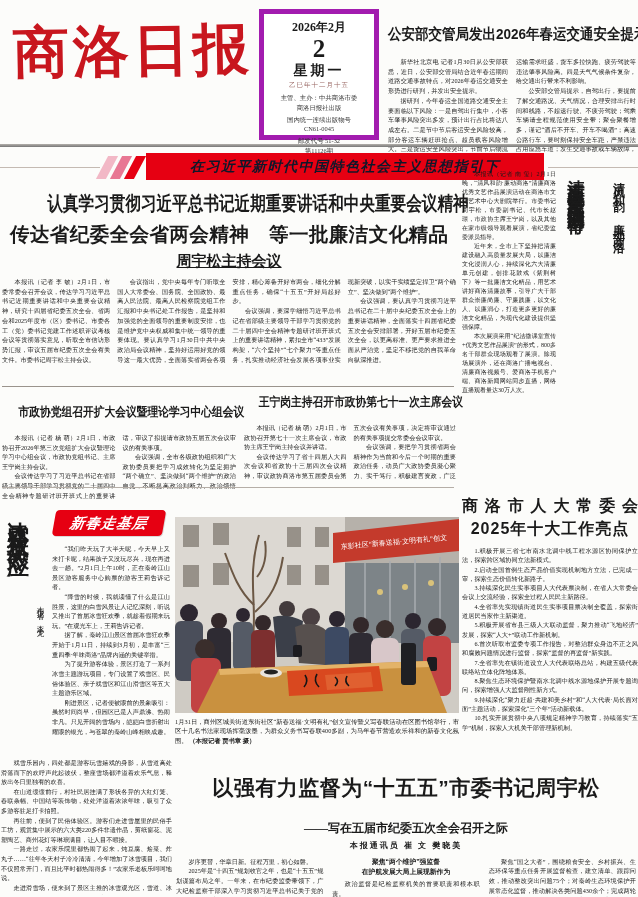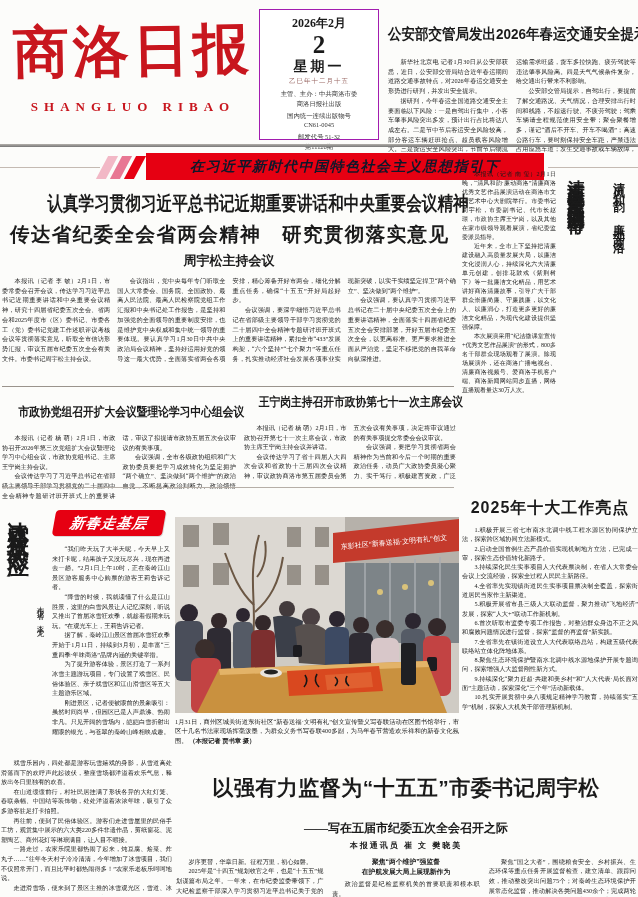--- a/index.html
+++ b/index.html
@@ -7,21 +7,21 @@
         font-family:"Liberation Serif","DejaVu Serif",serif;color:#1a1a1a;}
   .abs{position:absolute;}
   .sans{font-family:"Liberation Sans","DejaVu Sans",sans-serif;}
 
   
   .brand{left:12px;top:15px;width:242px;text-align:center;}
   .brand-title{font-size:56px;line-height:1.25;font-weight:900;color:#c8161e;letter-spacing:4px;
                font-family:"DejaVu Serif","Liberation Serif",serif;transform:rotate(-1deg);}
   .brand-pinyin{margin-top:14px;color:#c8161e;font-weight:bold;font-size:13px;letter-spacing:6px;}
   .brand-site{margin-top:11px;font-size:8.5px;letter-spacing:2px;color:#222;}
-  .datebox{left:259px;top:9px;width:120px;height:131px;border:1px solid #a21caf;box-sizing:border-box;
+  .datebox{left:259px;top:9px;width:120px;height:131px;border:5px solid #a21caf;box-sizing:border-box;
            text-align:center;padding-top:5px;background:#fff;}
   .db-ym{font-size:12px;font-weight:bold;}
   .db-day{font-size:25px;font-weight:bold;line-height:1.05;}
   .db-week{font-size:14px;font-weight:bold;letter-spacing:3px;}
   .db-lunar{font-size:6.5px;color:#9b6a66;margin-top:1px;letter-spacing:1px;}
   .db-line{font-size:6.4px;color:#333;line-height:1.45;}
   .db-gap{margin-top:3px;}
   .traffic{left:388px;top:13px;width:248px;}
   .traffic-h{font-size:15px;font-weight:900;white-space:nowrap;transform:scaleX(0.9);transform-origin:left center;}
   .traffic-body{margin-top:7px;column-count:2;column-gap:8px;height:103px;overflow:hidden;
@@ -36,21 +36,21 @@
   .banner-box span{display:block;text-align:center;line-height:27px;color:#0f172a;font-size:14px;
                    font-weight:900;letter-spacing:1.5px;font-style:italic;}
 
   
   .lead{left:2px;top:187px;width:454px;}
   .lead-kicker{text-align:center;font-size:13px;font-weight:900;}
   .lead-h1a{margin-top:3px;font-size:19.5px;font-weight:900;white-space:nowrap;text-align:center;
             transform:scaleX(0.8);transform-origin:center;}
   .lead-h1b{margin-top:4px;font-size:19.5px;font-weight:900;text-align:justify;text-align-last:justify;
             padding:0 8px;}
-  .lead-byline{margin-top:4px;text-align:center;font-size:13px;font-weight:bold;}
+  .lead-byline{margin-top:4px;text-align:center;font-size:15px;font-weight:bold;text-decoration:underline;}
   .lead-body{margin-top:6px;column-count:4;column-gap:7px;height:96px;overflow:hidden;
              font-size:6.2px;line-height:1.57;}
   .hr2{left:2px;top:386px;width:452px;height:1px;background:#9a938c;}
 
   
   .story2{left:2px;top:391px;width:234px;}
   .story3{left:244px;top:381px;width:212px;}
   .story-h{font-size:12.5px;font-weight:900;white-space:nowrap;text-align:center;
            transform:scaleX(0.86);transform-origin:center;}
   .story-body{margin-top:5px;column-count:2;column-gap:7px;height:72px;overflow:hidden;
@@ -103,21 +103,20 @@
   .crosshead{font-weight:900;text-align:center;font-size:6.8px;line-height:1.5;white-space:pre-line;
              margin-bottom:2px;font-family:"Liberation Sans","DejaVu Sans",sans-serif;}
 </style>
 </head>
 <body>
 
 <div class="page">
 
   <div class="abs brand">
     <div class="brand-title">商洛日报</div>
-    <div class="brand-pinyin">SHANGLUO RIBAO</div>
   </div>
 
   <div class="abs datebox">
     <div class="db-ym">2026年2月</div>
     <div class="db-day">2</div>
     <div class="db-week">星期一</div>
     <div class="db-lunar">乙巳年十二月十五</div>
     <div class="db-line db-gap">主管、主办：中共商洛市委</div>
     <div class="db-line">商洛日报社出版</div>
     <div class="db-line db-gap">国内统一连续出版物号</div>
@@ -142,21 +141,21 @@
   <div class="abs banner-rule" style="left:548px;width:90px;"></div>
   <div class="abs stripe" style="left:102px;background:#f2b8c6;"></div>
   <div class="abs stripe" style="left:116px;background:#e87793;"></div>
   <div class="abs stripe" style="left:130px;background:#e60012;"></div>
   <div class="abs banner-box">
     <span class="sans">在习近平新时代中国特色社会主义思想指引下</span>
   </div>
 
   <article class="abs lead">
     <div class="lead-h1a sans">认真学习贯彻习近平总书记近期重要讲话和中央重要会议精神</div>
-    <div class="lead-h1b sans">传达省纪委全会省两会精神　研究贯彻落实意见</div>
+    <div class="lead-h1b sans">传达省纪委全会省两会精神　等一批廉洁文化精品</div>
     <div class="lead-byline">周宇松主持会议</div>
     <div class="lead-body bodytext">
         <p>本报讯（记者 李 敏）2月1日，市委常委会召开会议，传达学习习近平总书记近期重要讲话和中央重要会议精神，研究十四届省纪委五次全会、省两会和2025年度市（区）委书记、市委各工（党）委书记党建工作述职评议考核会议等贯彻落实意见，听取全市信访形势汇报，审议五届市纪委五次全会有关文件。市委书记周宇松主持会议。</p>
         <p>会议指出，党中央每年专门听取全国人大常委会、国务院、全国政协、最高人民法院、最高人民检察院党组工作汇报和中央书记处工作报告，是坚持和加强党的全面领导的重要制度安排，也是维护党中央权威和集中统一领导的重要体现。要认真学习1月30日中共中央政治局会议精神，坚持好运用好党的领导这一最大优势，全面落实省两会各项安排，精心筹备开好市两会，细化分解重点任务，确保“十五五”开好局起好步。</p>
         <p>会议强调，要深学细悟习近平总书记在省部级主要领导干部学习贯彻党的二十届四中全会精神专题研讨班开班式上的重要讲话精神，紧扣全市“433”发展构架，“六个坚持”“七个聚力”等重点任务，扎实推动经济社会发展各项事业实现新突破，以实干实绩坚定捍卫“两个确立”、坚决做到“两个维护”。</p>
         <p>会议强调，要认真学习贯彻习近平总书记在二十届中央纪委五次全会上的重要讲话精神，全面落实十四届省纪委五次全会安排部署，开好五届市纪委五次全会，以更高标准、更严要求推进全面从严治党，坚定不移把党的自我革命向纵深推进。</p>
       </div>
   </article>
 
   <div class="abs hr2"></div>
@@ -184,20 +183,21 @@
     <div class="q-body bodytext">
         <p>本报讯（记者 南 玺）2月1日晚，“清风和韵·廉动商洛”清廉商洛优秀文艺作品展演活动在商洛市文化艺术中心大剧院举行。市委书记周宇松，市委副书记、代市长赵璟，市政协主席王宁岗，以及其他在家市级领导观看展演，省纪委监委派员指导。</p>
         <p>近年来，全市上下坚持把清廉建设融入高质量发展大局，以廉洁文化浸润人心，持续深化六大清廉单元创建，创排花鼓戏《紫荆树下》等一批廉洁文化精品，用艺术讲好商洛清廉故事，引导广大干部群众崇廉尚廉、守廉践廉，以文化人、以廉润心，打造更多更好的廉洁文化精品，为现代化建设提供坚强保障。</p>
         <p>本次展演采用“纪法微课堂宣传+优秀文艺作品展演”的形式，800多名干部群众现场观看了展演。除现场展演外，还在商洛广播电视台、清廉商洛视频号、爱商洛手机客户端、商洛新闻网站同步直播，网络直播观看量达30万人次。</p>
       </div>
     <div class="q-head sans">清廉商洛优秀文艺作品展演活动举行</div>
     <div class="q-kicker">清风和韵　廉动商洛</div>
   </aside>
 
   <aside class="abs npc">
+    <div class="npc-h1 sans">商洛市人大常委会</div>
     <div class="npc-h2 sans">2025年十大工作亮点</div>
     <div class="npc-list bodytext">
         <p>1.积极开展三省七市南水北调中线工程水源区协同保护立法，探索跨区域协同立法新模式。</p>
         <p>2.启动全国首例生态产品价值实现机制地方立法，已完成一审，探索生态价值转化新路子。</p>
         <p>3.持续深化民生实事项目人大代表票决制，在省人大常委会会议上交流经验，探索全过程人民民主新路径。</p>
         <p>4.全省率先实现镇街道民生实事项目票决制全覆盖，探索街道居民当家作主新渠道。</p>
         <p>5.积极开展省市县三级人大联动监督，聚力推动“飞地经济”发展，探索“人大+”联动工作新机制。</p>
         <p>6.首次听取市监委专项工作报告，对整治群众身边不正之风和腐败问题情况进行监督，探索“监督的再监督”新实践。</p>
         <p>7.全省率先在镇街道设立人大代表联络总站，构建五级代表联络站立体化阵地体系。</p>
         <p>8.聚焦生态环境保护暨南水北调中线水源地保护开展专题询问，探索增强人大监督刚性新方式。</p>

